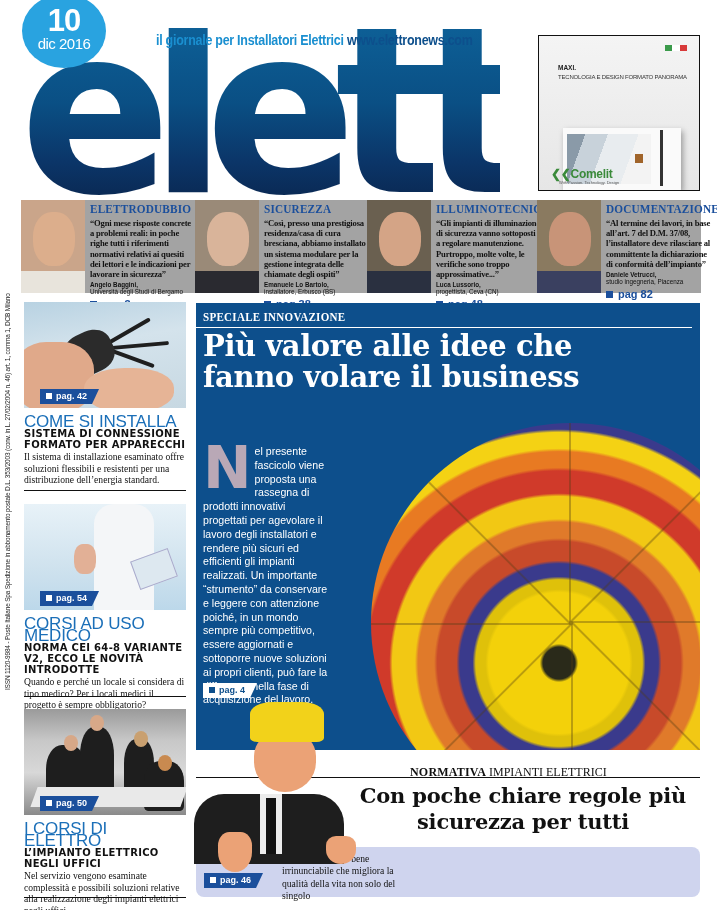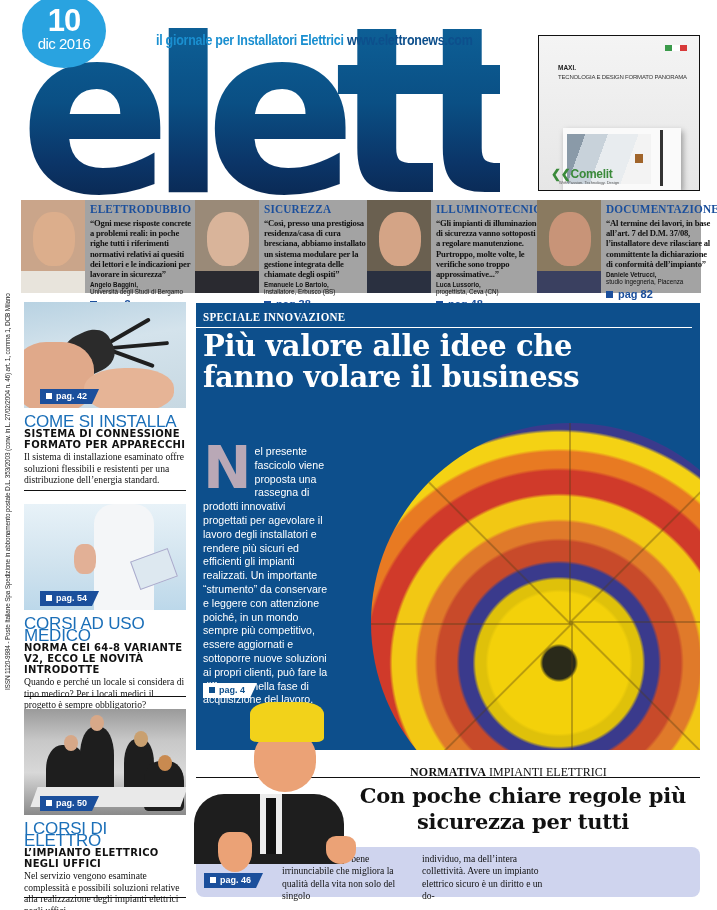--- a/index.html
+++ b/index.html
@@ -280,21 +280,20 @@
   </div>
   <div class="pag-tag"><span class="sq"></span><span>pag. 4</span></div>
 </div>
 
 <div class="norm-kicker"><b>NORMATIVA</b><span> IMPIANTI ELETTRICI</span></div>
 <div class="norm-rule"></div>
 <div class="norm-headline">Con poche chiare regole più sicurezza per tutti</div>
 
 <div class="norm-box">
   <div class="norm-col" style="left:86px">La sicurezza è un bene irrinunciabile che migliora la qualità della vita non solo del singolo</div>
-  <div class="norm-col" style="left:226px">individuo, ma dell’intera collettività. Avere un impianto elettrico sicuro è un diritto e un do-</div>
   <div class="pag-tag"><span class="sq"></span><span>pag. 46</span></div>
 </div>
 
 <div class="mascot">
   <div class="suit"></div>
   <div class="shirt"></div>
   <div class="tie"></div>
   <div class="face"></div>
   <div class="hat"></div>
 </div>

